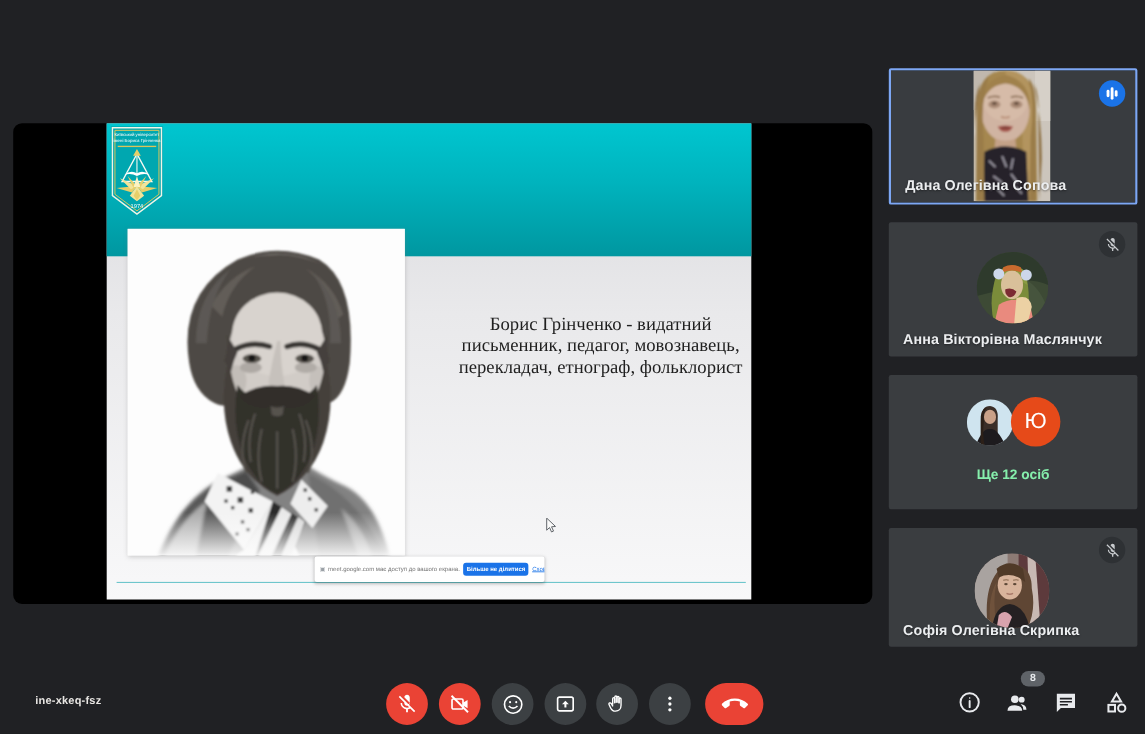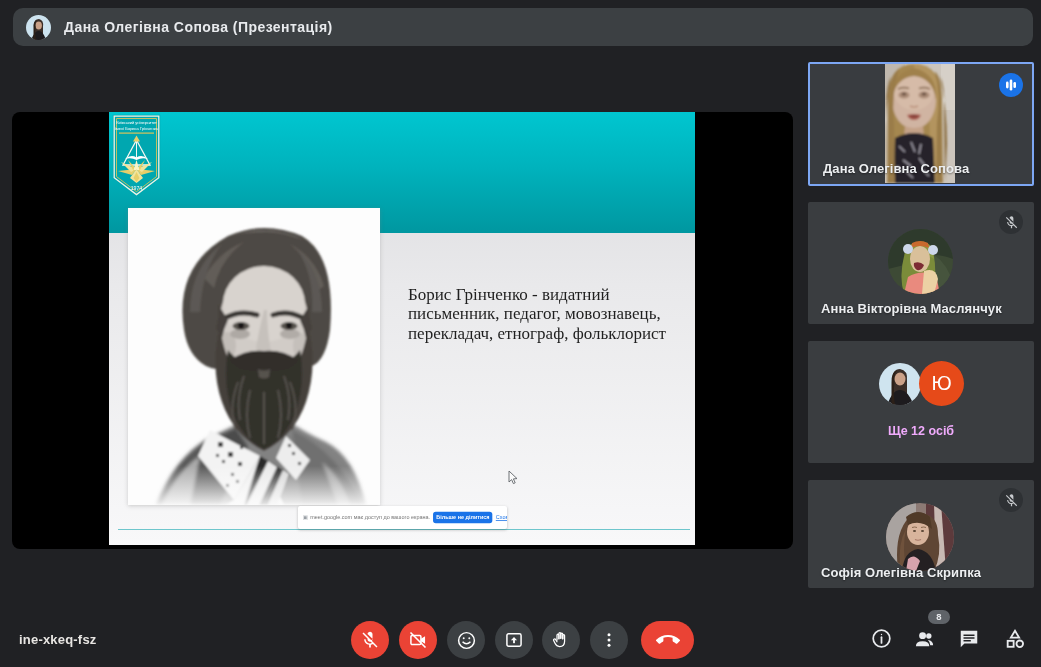--- a/index.html
+++ b/index.html
@@ -8,59 +8,49 @@
   #stage { position:relative; width:1041px; height:667px; background:#202124; }
   .abs { position:absolute; }
 
   
   #topbar { left:13px; top:8px; width:1020px; height:38px; background:#3c4043; border-radius:10px; }
   #topbar .avatar { position:absolute; left:13px; top:6.5px; width:25px; height:25px; border-radius:50%; overflow:hidden; }
   #topbar .tname { position:absolute; left:51px; top:11px; font-size:14px; font-weight:700; color:#e8eaed; letter-spacing:.45px; }
 
   
   #share { left:12px; top:112px; width:781px; height:437px; background:#000; border-radius:8px; overflow:hidden; }
-  #slide { position:absolute; left:97px; top:0; width:586px; height:433px; background:linear-gradient(180deg,#d8d8dc 0%,#e9e9eb 40%,#f8f8f9 100%); }
+  #slide { position:absolute; left:85px; top:0; width:586px; height:433px; background:linear-gradient(180deg,#d8d8dc 0%,#e9e9eb 40%,#f8f8f9 100%);text-align:center; }
   #slide .teal { position:absolute; left:0; top:0; width:586px; height:121px; background:linear-gradient(180deg,#00c6d0 0%,#00b3bd 45%,#0097a0 100%); }
   #slide .tealline { position:absolute; left:9px; top:416.5px; width:572px; height:1.5px; background:#6ec6cc; }
   #pbox { position:absolute; left:19px; top:96px; width:252px; height:297px; background:#fdfdfd; box-shadow:0 1px 4px rgba(120,120,120,.35); }
   #slidetext { position:absolute; left:299px; top:173px; width:300px; font-family:"Liberation Serif", serif; font-size:17px; line-height:19.3px; color:#1f1f1f; }
 
   
   #toast { position:absolute; left:189px; top:394px; width:209px; height:23px; background:#fff; border-radius:2px; box-shadow:0 1px 3px rgba(0,0,0,.25); font-size:7px; color:#757575; display:flex; align-items:center; white-space:nowrap; overflow:hidden; }
   #toast .btn { background:#1a73e8; color:#fff; border-radius:3.5px; padding:4px 4px; margin-left:4px; font-size:7px; font-weight:700; white-space:nowrap; }
   #toast .lnk { color:#1a73e8; text-decoration:underline; margin-left:4px; white-space:nowrap; }
 
   
   .tile { position:absolute; left:808px; width:226px; background:#3a3d40; border-radius:2px; }
   .tname2 { position:absolute; left:13px; bottom:8px; font-size:13px; font-weight:700; color:#eceef0; letter-spacing:.1px; text-shadow:0 1px 2px rgba(0,0,0,.45); }
   .micoff { position:absolute; right:11px; top:8px; width:24px; height:24px; border-radius:50%; background:#2e3134; display:flex; align-items:center; justify-content:center; }
 
   
-  #meetcode { left:19px; top:632px; font-size:13px; font-weight:700; color:#e8e6e3; letter-spacing:.2px; }
+  #meetcode { left:32px; top:632px; font-size:10px; font-weight:700; color:#e8e6e3; letter-spacing:.2px; }
   .cbtn { position:absolute; top:621px; width:38px; height:38px; border-radius:50%; display:flex; align-items:center; justify-content:center; }
   .cbtn.gray { background:#3c4043; }
   .cbtn.red { background:#ea4335; }
   #endcall { position:absolute; left:641px; top:621px; width:53px; height:38px; border-radius:19px; background:#ea4335; display:flex; align-items:center; justify-content:center; }
   .ricon { position:absolute; top:628px; }
   #badge17 { position:absolute; left:928px; top:610px; width:22px; height:14px; background:#5f6368; border-radius:7px; color:#e8eaed; font-size:9.5px; font-weight:700; text-align:center; line-height:14px; }
 </style>
 </head>
 <body>
 <div id="stage">
 
-  <div class="abs" id="topbar">
-    <div class="avatar"><svg width="25" height="25" viewBox="0 0 25 25">
-      <rect width="25" height="25" fill="#cde3ef"></rect>
-      <path d="M8 25 L8 12 Q8 4 13 4 Q18 5 17 12 L17 25 Z" fill="#3a2e28"></path>
-      <ellipse cx="12.7" cy="10.5" rx="3.2" ry="4" fill="#caa188"></ellipse>
-      <path d="M5 25 Q9 15.5 12.5 16 Q17 15.5 20 25 Z" fill="#1d1b1e"></path>
-      <path d="M7.5 25 L7.5 13 Q7 5.5 11 4.5 Q8.5 8 9.5 12 Q8.5 18 10 25 Z" fill="#2c2018"></path>
-    </svg></div>
-    <div class="tname">Дана Олегівна Сопова (Презентація)</div>
-  </div>
 
   <div class="abs" id="share">
     <div id="slide">
       <div class="teal"></div>
       <div class="tealline"></div>
 
       <svg class="abs" style="left:3px; top:2px;" width="49" height="83" viewBox="0 0 49 83">
         <path d="M0.8 0.8 H48.2 V64.5 L24.5 82.5 L0.8 64.5 Z" fill="#00a7b0"></path>
         <path d="M2.2 2.2 H46.8 V63.8 L24.5 80.6 L2.2 63.8 Z" fill="none" stroke="#f0f4e6" stroke-width="1.3"></path>
         <path d="M4.5 4.5 H44.5 V62.6 L24.5 77.7 L4.5 62.6 Z" fill="none" stroke="#d9c45a" stroke-width="0.9"></path>
@@ -273,21 +263,21 @@
         </defs>
       <g clip-path="url(#c3)">
         <rect width="42" height="42" fill="#cfe4ef"></rect>
         <path d="M13 42 L13 18 Q13 6 21 6 Q29 7 28 18 L28 42 Z" fill="#3a2e28"></path>
         <ellipse cx="21" cy="16" rx="5.5" ry="6.5" fill="#caa188"></ellipse>
         <path d="M8 42 Q14 26 21 27 Q28 26 35 42 Z" fill="#1d1b1e"></path>
         <path d="M12.5 42 L12.5 20 Q12 9 18 7.5 Q14 13 15.5 20 Q14 30 16 42 Z" fill="#2c2018"></path>
       </g>
     </svg>
     <div style="position:absolute; left:111px; top:20px; width:45px; height:45px; border-radius:50%; background:#e64a19; color:#fff; font-size:20px; text-align:center; line-height:45px;">Ю</div>
-    <div style="position:absolute; left:0; width:226px; top:83px; text-align:center; font-size:12.5px; font-weight:700; color:#f0abfc;">Ще 12 осіб</div>
+    <div style="position:absolute; left:0; width:226px; top:83px; text-align:center; font-size:12.5px; font-weight:700; color:#86efac;">Ще 12 осіб</div>
   </div>
 
   <div class="tile" style="top:480px; height:108px;text-align:right;">
     <svg style="position:absolute; left:78px; top:23px;" width="68" height="68" viewBox="0 0 68 68">
       <defs>
           <clipPath id="c4">
             <circle cx="34" cy="34" r="34"></circle>
           </clipPath>
         </defs>
       <g clip-path="url(#c4)">

